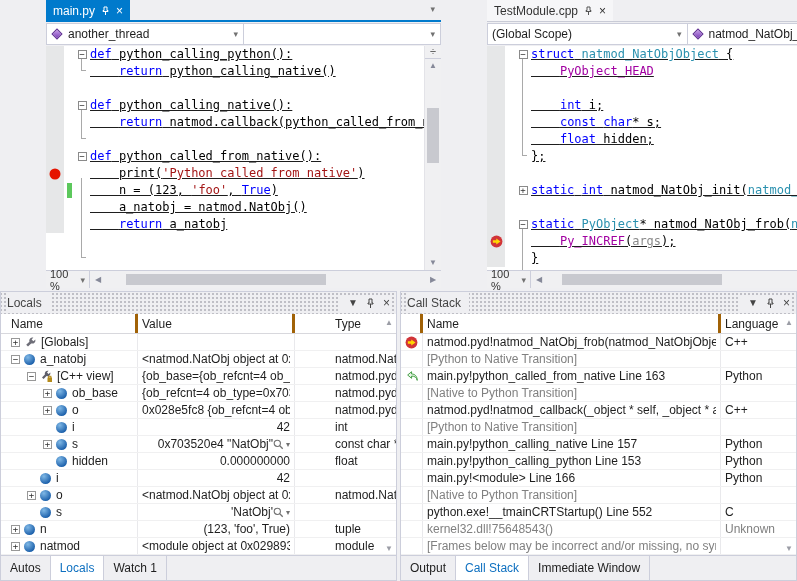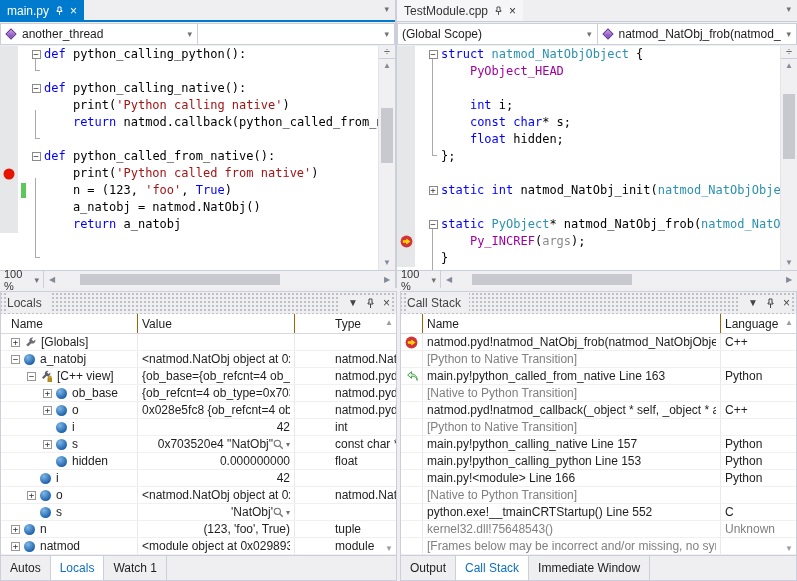--- a/index.html
+++ b/index.html
@@ -2,21 +2,21 @@
 <html><head>
 <meta charset="utf-8">
 <style>
   * { margin:0; padding:0; box-sizing:border-box; }
   html,body { width:797px; height:581px; overflow:hidden; }
   body { font-family:"Liberation Sans", sans-serif; background:#EFEFF2; color:#1E1E1E; }
   .app { width:797px; height:581px; display:flex; flex-direction:column; background:#EFEFF2; }
 
   
   .editors { display:flex; height:288px; }
-  .editor { display:flex; flex-direction:column; background:#EFEFF2; }
+  .editor { display:flex; flex-direction:column; background:#EFEFF2;margin-left:46px; }
   .editor.left { width:395px; }
   .editor.right { width:400px; }
   .vsplit { width:2px; background:#CCCEDB; }
 
   .tabrow { height:22px; display:flex; align-items:stretch; position:relative; }
   .doc-tab { display:flex; align-items:center; padding:0 7px; font-size:12px; gap:6px; }
   .doc-tab.active { background:#007ACC; color:#FFFFFF; }
   .doc-tab.inactive { background:#F6F6F8; color:#333333; }
   .tab-underline-blue { position:absolute; left:0; right:0; bottom:0; height:2px; background:#007ACC; }
   .tab-underline-gray { position:absolute; left:0; right:0; bottom:0; height:1px; background:#C9CBD6; }
@@ -31,21 +31,21 @@
   .class-icon { width:8px; height:8px; transform:rotate(45deg); background:linear-gradient(135deg,#C9A0E8,#7A3DB8); border:1px solid #5E2D91; flex:none; margin:0 2px; }
 
   .code-wrap { height:224px; display:flex; background:#FFFFFF; position:relative; overflow:hidden; }
   .code-area { flex:1; position:relative; overflow:hidden; font:12px/17px "DejaVu Sans Mono", monospace; }
   .code-line { display:flex; height:17px; position:relative; }
   .m-bp { width:18px; flex:none; background:#E6E7E8; display:flex; align-items:center; justify-content:center; }
   .m-sel { width:10px; flex:none; display:flex; align-items:center; }
   .greenbar { width:5px; height:15px; background:#5CC85C; margin-left:3px; }
   .m-fold { width:16px; flex:none; display:flex; justify-content:center; z-index:2; }
   .fold { width:9px; height:9px; margin-top:4px; border:1px solid #8A8A8A; background:#FFFFFF; font:9px/7px "DejaVu Sans Mono", monospace; color:#333; text-align:center; }
-  .m-text { flex:1; white-space:pre; overflow:hidden; }
+  .m-text { flex:1; white-space:pre; overflow:hidden;text-decoration:underline; }
   .m-text.boxed { box-shadow:inset 0 0 0 1px #9DA3AC; }
   .guide { position:absolute; left:35px; width:5px; border-left:1px solid #A9A9A9; border-bottom:1px solid #A9A9A9; z-index:1; }
   .tk-k { color:#0000FF; } .tk-s { color:#A31515; } .tk-t { color:#2B91AF; }
   .tk-m { color:#A100A1; } .tk-g { color:#8A8A8A; } .tk-p { color:#000000; }
 
   .vscroll { width:17px; flex:none; background:#F0F0F2; border-left:1px solid #E3E3E8; position:relative; text-align:center; }
   .vsplit-handle { height:13px; border-bottom:1px solid #CCCEDB; color:#666; font-size:11px; line-height:11px; cursor:default; }
   .sb-arrow { color:#868999; font-size:8px; line-height:14px; display:block; }
   .sb-arrow.down { position:absolute; bottom:0; left:0; right:0; }
   .vthumb { position:absolute; left:2px; right:2px; background:#C8C9CF; }
@@ -66,21 +66,21 @@
   .panel.locals { width:397px; }
   .panel.stack { width:397px; }
 
   .panel-title { height:22px; flex:none; background:#EFEFF2; display:flex; align-items:center; padding:0 4px 0 6px;
     background-image:radial-gradient(circle, #BFBFC6 1px, transparent 1.1px); background-size:4px 4px; background-position:2px 8px; }
   .panel-title .ttl { font-size:12px; color:#444444; background:#EFEFF2; padding:3px 8px 3px 0; }
   .panel-title .ticons { margin-left:auto; background:#EFEFF2; display:flex; align-items:center; gap:8px; padding:3px 2px 3px 8px; color:#444; }
   .panel-title .ticons span { font-size:10px; line-height:10px; }
 
   .grid-header { height:20px; flex:none; display:flex; font-size:12px; background:#FFFFFF; border-bottom:1px solid #D8D8DD; position:relative; }
-  .gh-cell { display:flex; align-items:center; padding:0 4px; border-right:1px solid #a16207; overflow:hidden; white-space:nowrap; }
+  .gh-cell { display:flex; align-items:center; padding:0 4px; border-right:3px solid #a16207; overflow:hidden; white-space:nowrap; }
   .grid-body { flex:1; position:relative; overflow:hidden; font-size:12px; }
   .grid-row { display:flex; height:17px; align-items:center; border-bottom:1px solid #F0F0F1; }
   .g-cell { height:100%; display:flex; align-items:center; padding:0 4px; border-right:1px solid #E9E9EC; overflow:hidden; white-space:nowrap; }
   .g-cell .celltext { overflow:hidden; white-space:nowrap; flex:1; }
   .gray { color:#808080; }
 
   
   .c-gut { width:6px; flex:none; padding:0; border-right:none; }
   .c-name { width:131px; flex:none; }
   .c-val { width:157px; flex:none;text-align:right; }
@@ -141,35 +141,35 @@
               <span class="m-sel"></span>
               <span class="m-fold">
                 <span class="fold">−</span>
               </span>
               <span class="m-text"><span class="tk-k">def</span><span class="tk-p"> python_calling_python():</span></span>
             </div>
             <div class="code-line">
               <span class="m-bp"></span>
               <span class="m-sel"></span>
               <span class="m-fold"></span>
+              <span class="m-text"><span class="tk-p">    </span><span class="tk-k">return</span><span class="tk-p"> python_calling_native()</span></span>
+            </div>
+            <div class="code-line">
+              <span class="m-bp"></span>
+              <span class="m-sel"></span>
+              <span class="m-fold"></span>
               <span class="m-text"></span>
             </div>
             <div class="code-line">
               <span class="m-bp"></span>
               <span class="m-sel"></span>
               <span class="m-fold">
                 <span class="fold">−</span>
               </span>
               <span class="m-text"><span class="tk-k">def</span><span class="tk-p"> python_calling_native():</span></span>
-            </div>
-            <div class="code-line">
-              <span class="m-bp"></span>
-              <span class="m-sel"></span>
-              <span class="m-fold"></span>
-              <span class="m-text"><span class="tk-p">    print(</span><span class="tk-s">'Python calling native'</span><span class="tk-p">)</span></span>
             </div>
             <div class="code-line">
               <span class="m-bp"></span>
               <span class="m-sel"></span>
               <span class="m-fold"></span>
               <span class="m-text"><span class="tk-p">    </span><span class="tk-k">return</span><span class="tk-p"> natmod.callback(python_called_from_native)</span></span>
             </div>
             <div class="code-line">
               <span class="m-bp"></span>
               <span class="m-sel"></span>

